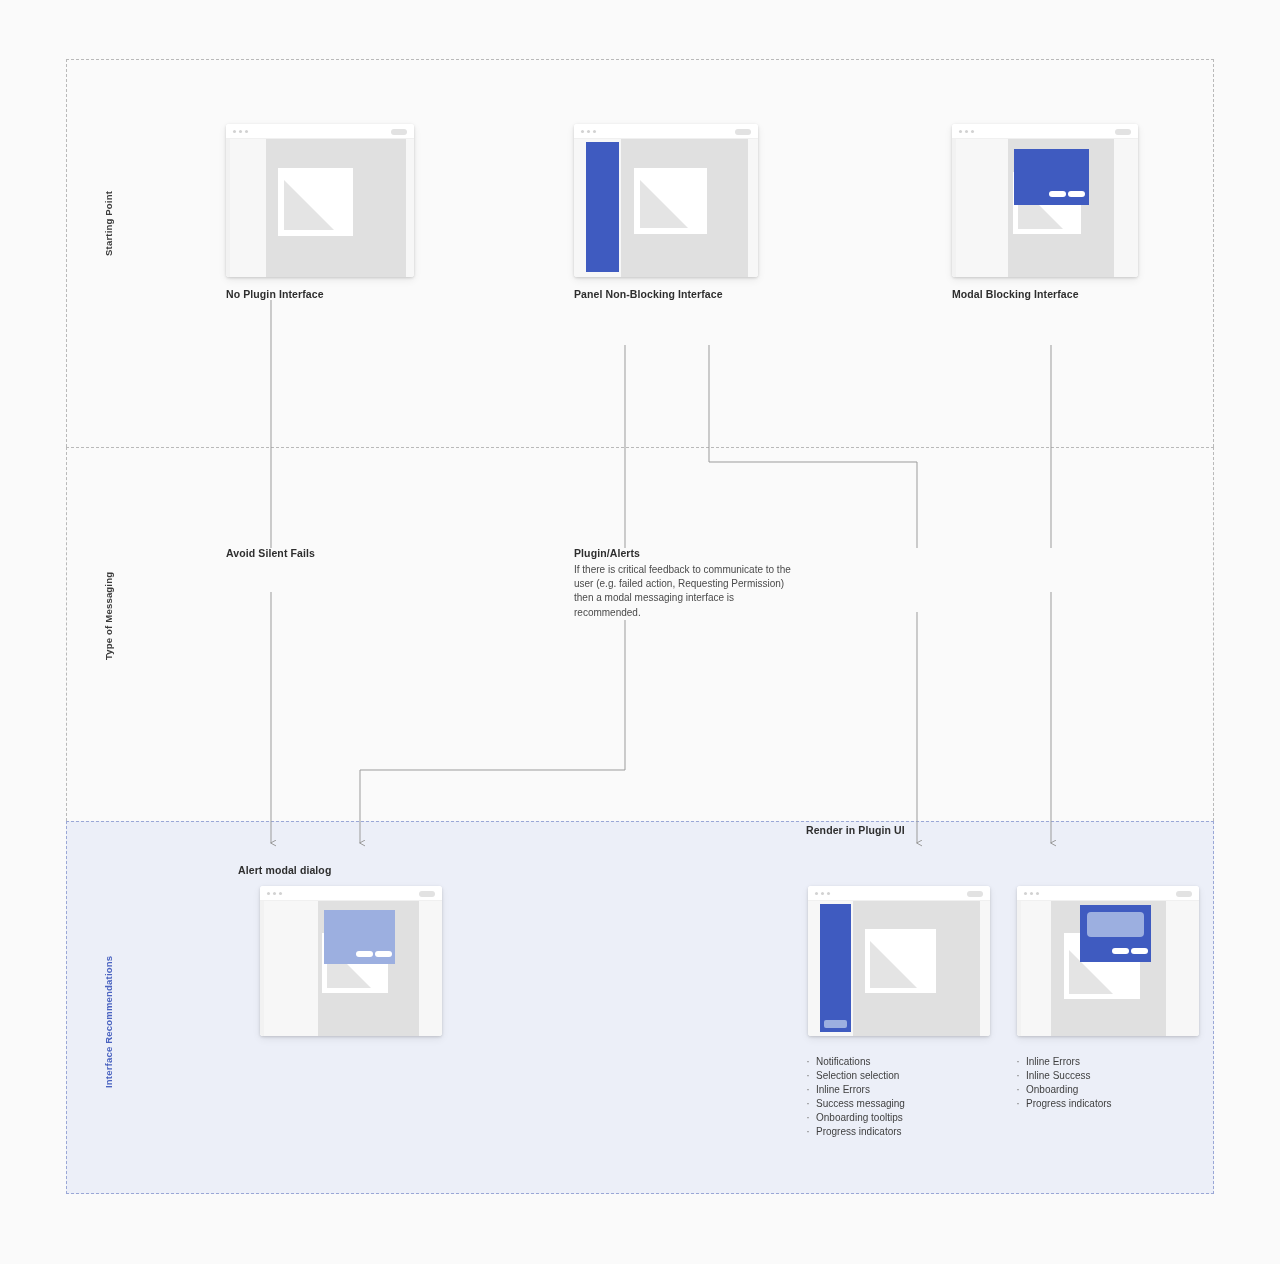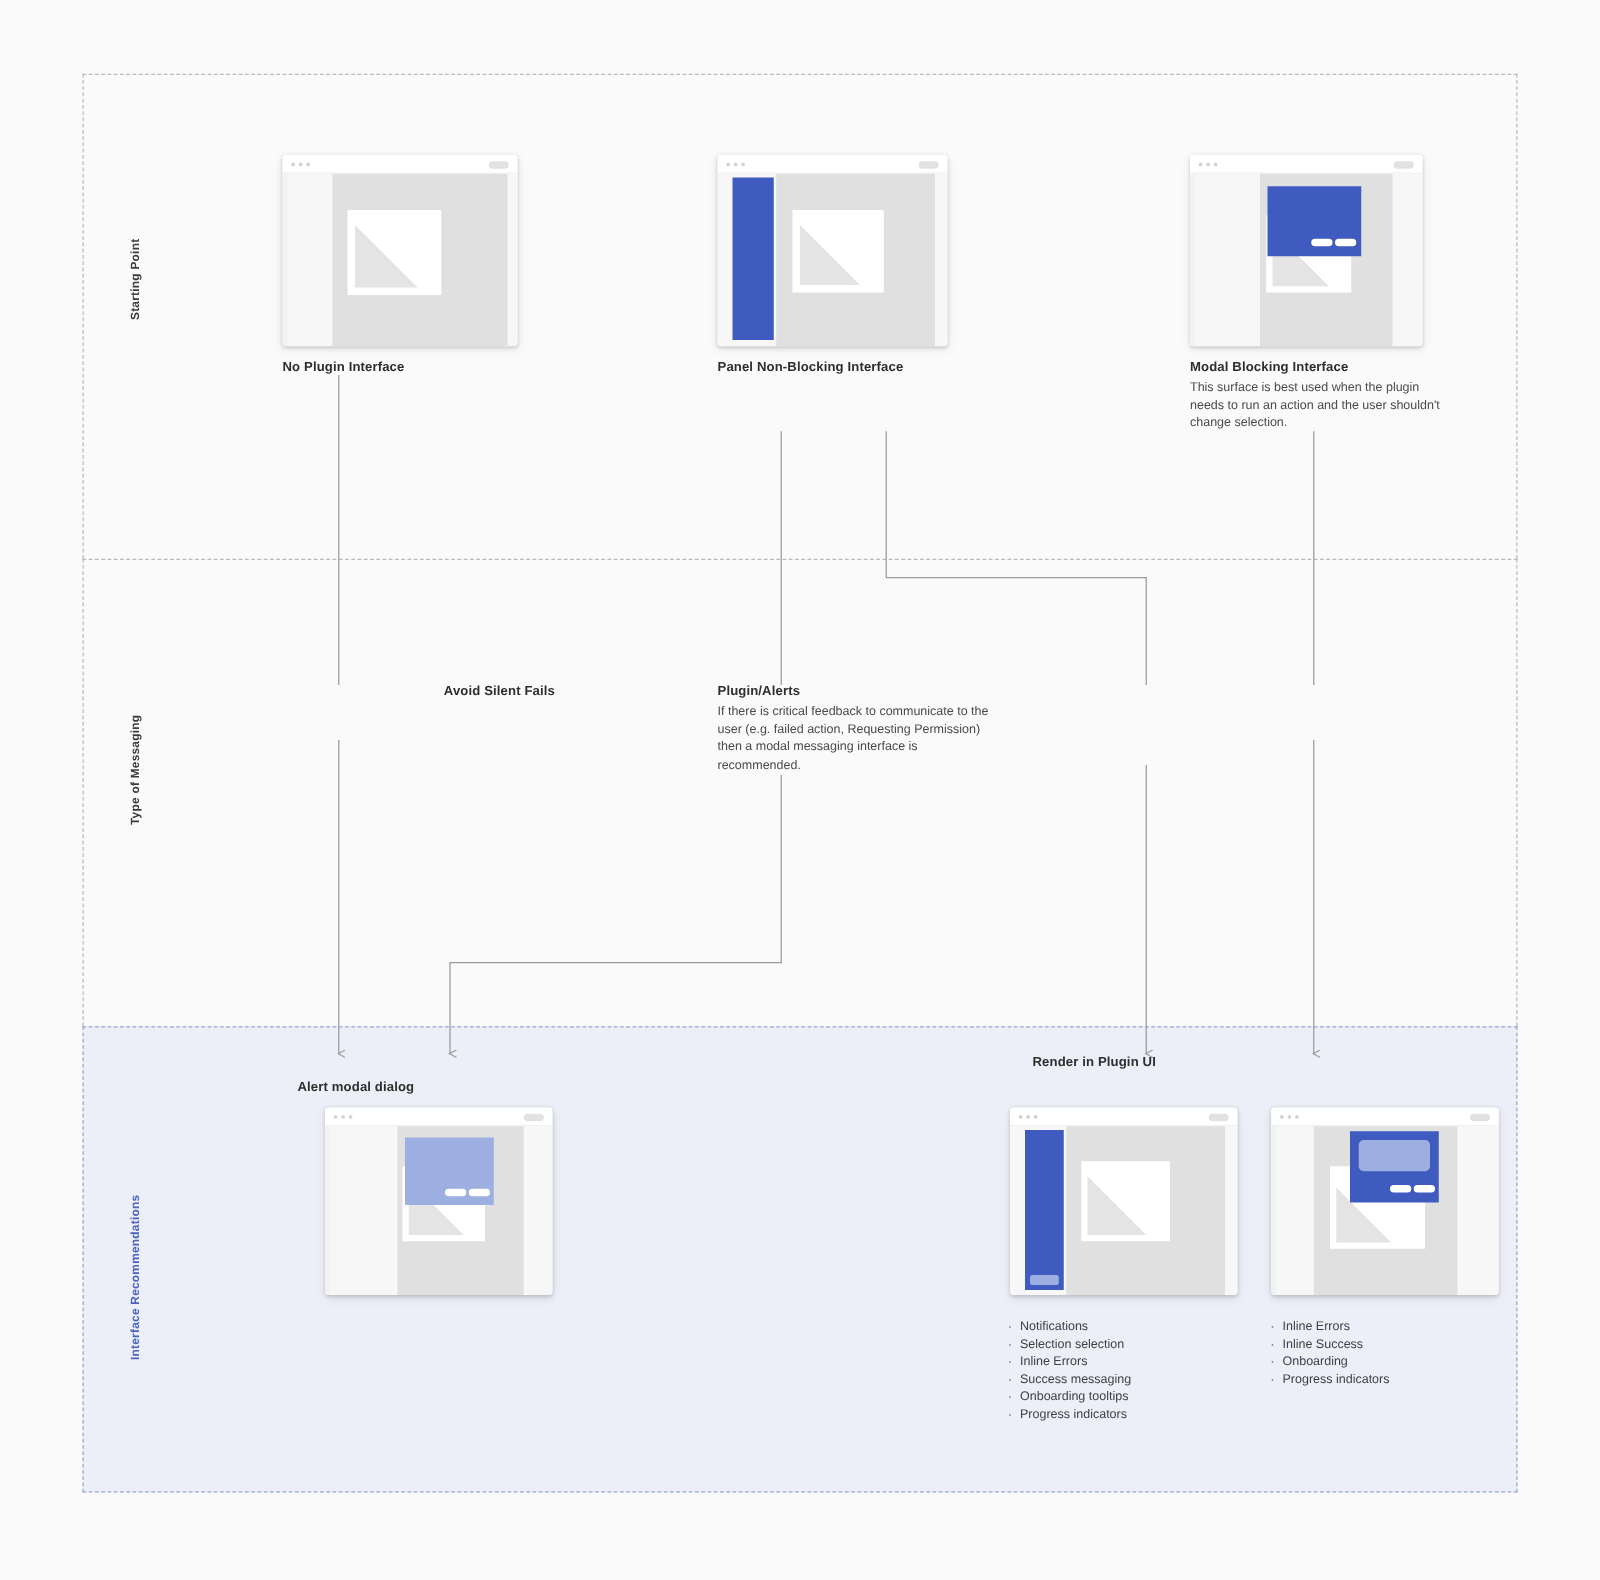--- a/index.html
+++ b/index.html
@@ -231,38 +231,37 @@
     <h3>No Plugin Interface</h3>
     <p></p>
   </div>
 
   <div class="node" style="left:574px; top:288px; width:215px;">
     <h3>Panel Non-Blocking Interface</h3>
   </div>
 
   <div class="node" style="left:952px; top:288px; width:212px;">
     <h3>Modal Blocking Interface</h3>
-    <p>This surface is best used when the plugin needs to run an action and the user shouldn't change selection.</p>
-  </div>
-
-  <div class="node" style="left:226px; top:547px; width:218px;text-align:right;">
+  </div>
+
+  <div class="node" style="left:226px; top:547px; width:218px;">
     <h3>Avoid Silent Fails</h3>
   </div>
 
   <div class="node" style="left:574px; top:547px; width:220px;">
     <h3>Plugin/Alerts</h3>
     <p>If there is critical feedback to communicate to the user (e.g. failed action, Requesting Permission) then a modal messaging interface is recommended.</p>
   </div>
 
 
   <div class="node" style="left:238px; top:864px; width:240px;">
     <h3>Alert modal dialog</h3>
   </div>
 
-  <div class="node" style="left:806px; top:844px; width:240px;margin-left:20px;">
+  <div class="node" style="left:806px; top:824px; width:240px;">
     <h3>Render in Plugin UI</h3>
   </div>
 
   <div class="mock" style="left:260px; top:886px; width:182px; height:150px;">
     <div class="titlebar">
       <span class="dots">
           <i></i>
           <i></i>
           <i></i>
         </span>

